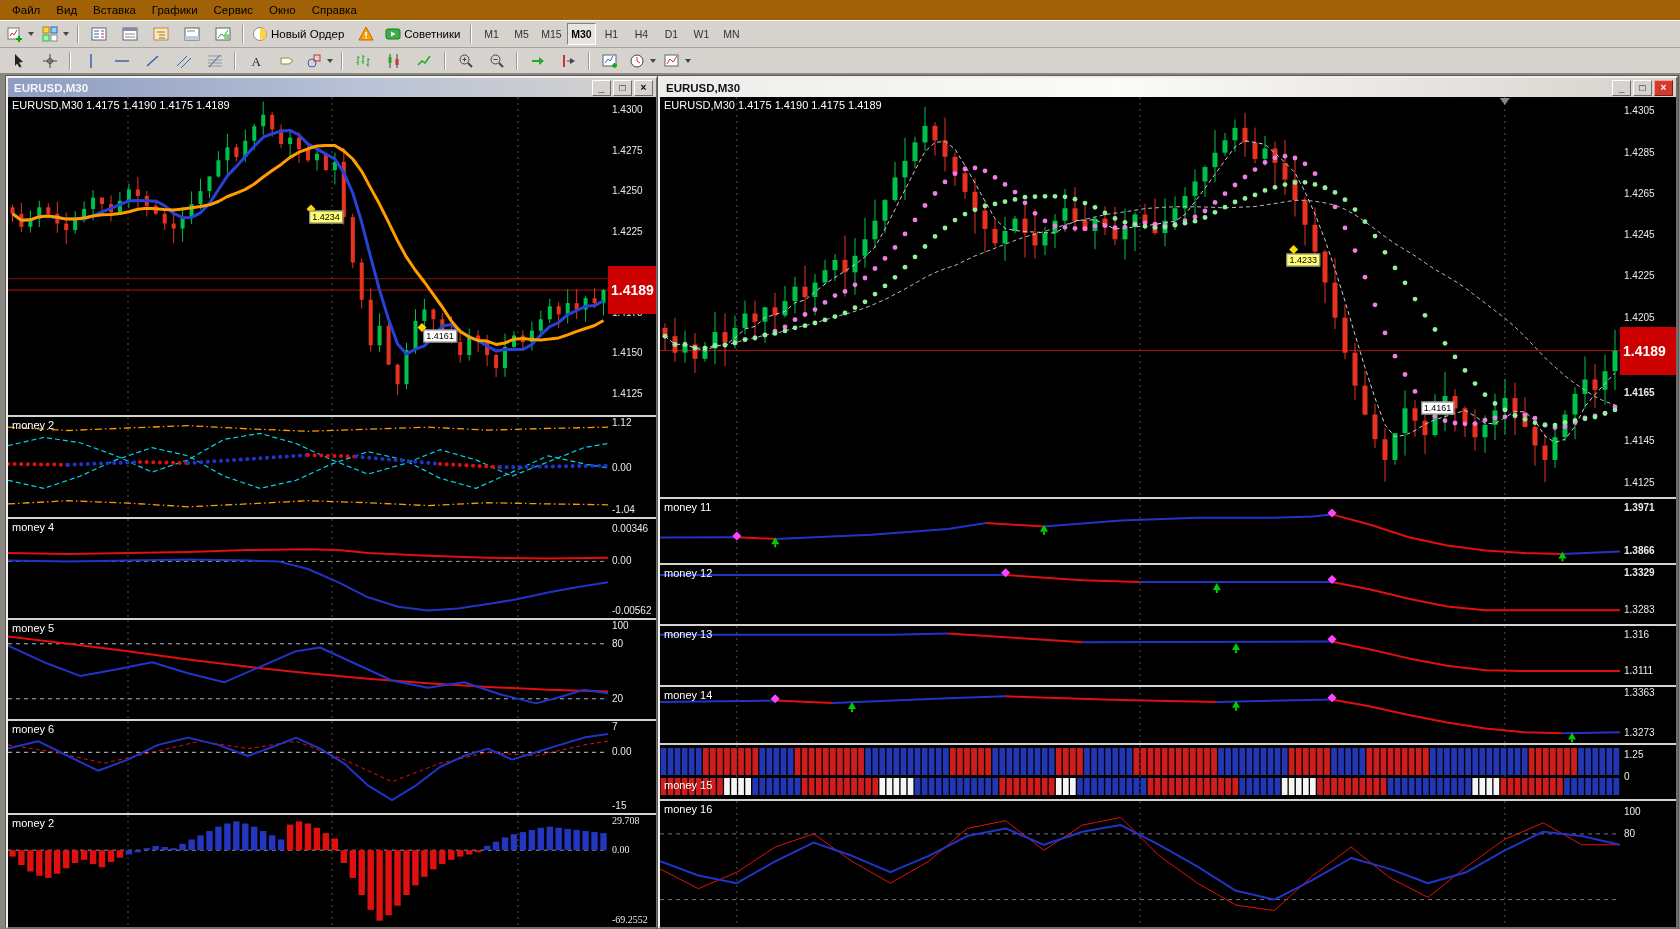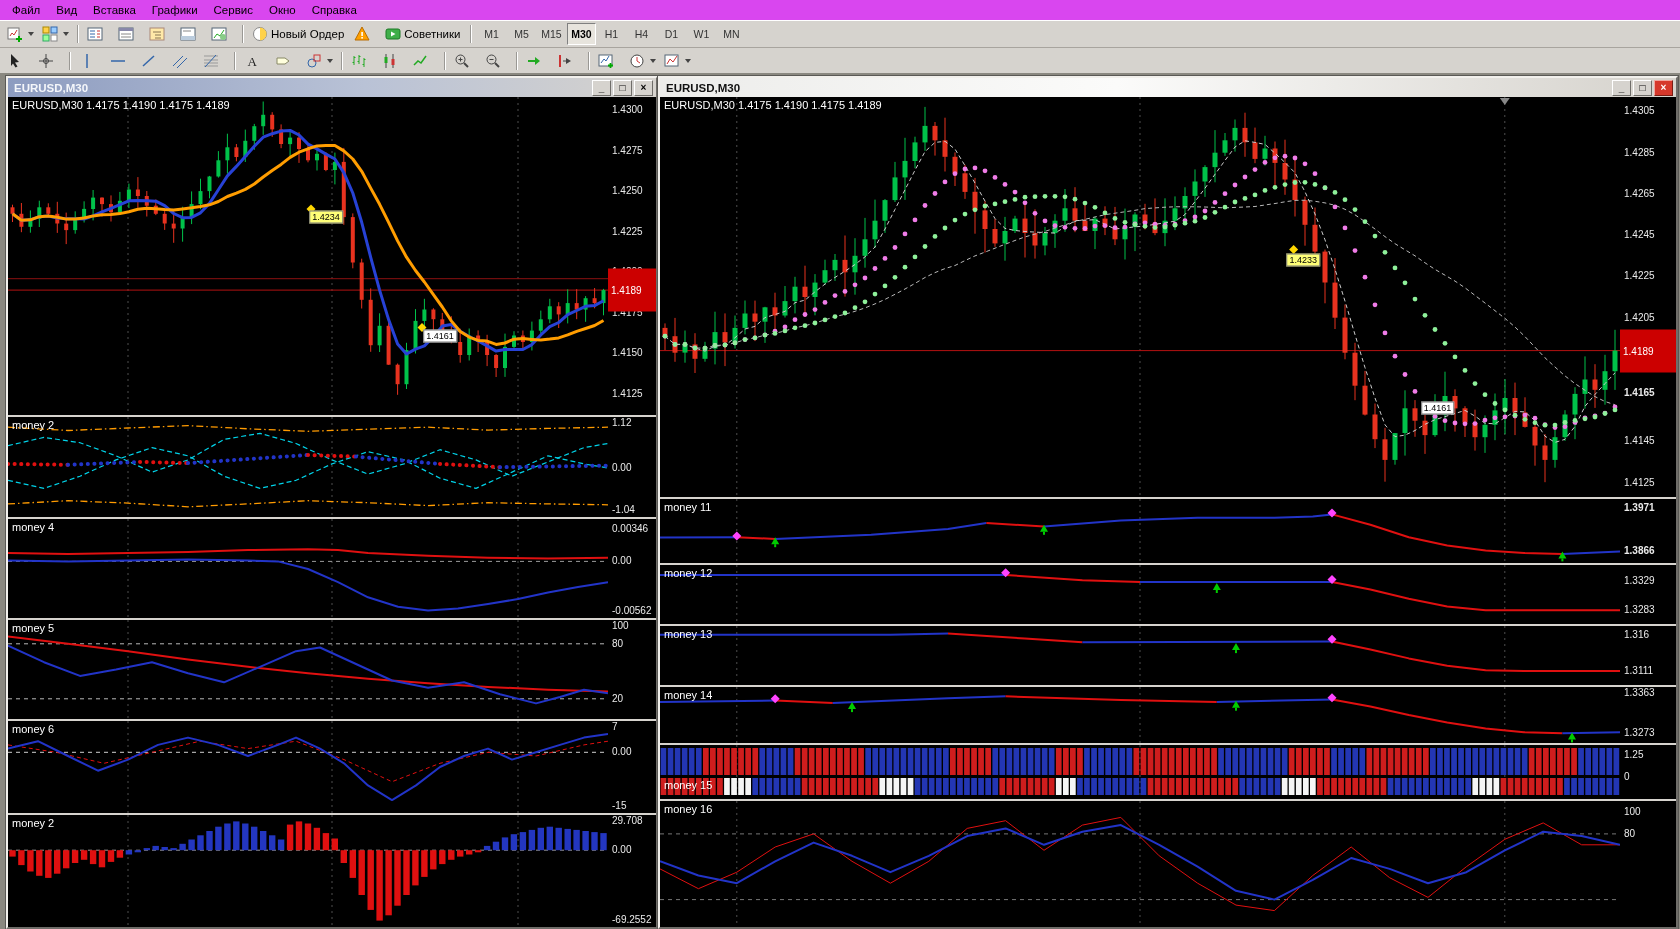--- a/index.html
+++ b/index.html
@@ -1,24 +1,24 @@
 <!DOCTYPE html>
 <html><head>
 <meta charset="utf-8">
 <style>
   html,body{margin:0;padding:0;}
   body{width:1680px;height:929px;overflow:hidden;background:#8a8880;
        font-family:"Liberation Sans",sans-serif;font-size:11.5px;color:#000;position:relative;}
-  .menubar{height:20px;background:#d946ef;display:flex;align-items:center;padding-left:4px;
+  .menubar{height:20px;background:#a16207;display:flex;align-items:center;padding-left:4px;
            border-bottom:1px solid #ffffff;}
   .menu-item{padding:2px 8px;cursor:default;}
   .toolbar{background:#d6d3ce;display:flex;align-items:center;padding-left:3px;}
   #tb1{height:26px;border-bottom:1px solid #a8a49e;}
   #tb2{height:26px;border-bottom:1px solid #8f8c86;}
-  .tb-btn{height:21px;min-width:23px;display:flex;align-items:center;justify-content:flex-start;
+  .tb-btn{height:21px;min-width:23px;display:flex;align-items:center;justify-content:center;
           margin:0 1px;border:1px solid transparent;gap:3px;padding:0 2px;}
   .tb-label{font-size:11.5px;white-space:nowrap;padding-right:2px;}
   .dd-arrow{width:0;height:0;border-left:3px solid transparent;border-right:3px solid transparent;
             border-top:4px solid #444;margin-left:2px;}
   .tb-sep{width:0;height:18px;border-left:1px solid #9a9894;border-right:1px solid #ffffff;margin:0 4px;}
   .tf-btn{width:27px;height:20px;display:flex;align-items:center;justify-content:center;
           font-size:10.5px;color:#333;margin:0 0.5px;border:1px solid transparent;}
   .tf-btn.active{border-color:#808080 #ffffff #ffffff #808080;background:#e7e4dd;color:#000;font-weight:bold;}
   .icon16{width:16px;height:16px;display:block;}
   .mdi{position:absolute;top:73px;left:0;right:0;bottom:0;background:#8a8880;}
@@ -39,22 +39,22 @@
   .stack{flex:1 1 auto;display:flex;flex-direction:column;overflow:hidden;background:#000;}
   .pane{position:relative;background:#000;overflow:hidden;}
   .pane.sep{border-top:2px solid #d6d3ce;}
   .plot{position:absolute;top:0;bottom:0;left:0;}
   .scale{position:absolute;top:0;bottom:0;right:0;background:#000;font-size:10px;color:#eaeaea;}
   .scale-label{position:absolute;left:4px;white-space:nowrap;}
   .pane-label{position:absolute;left:4px;color:#fff;font-size:11px;z-index:3;white-space:nowrap;}
   .corner-label{position:absolute;left:4px;top:2px;color:#fff;font-size:11px;z-index:3;white-space:nowrap;}
   .tag{position:absolute;font-size:9px;line-height:11px;padding:0 2px;border:1px solid #777;color:#000;
        transform:translate(-50%,-50%);z-index:4;white-space:nowrap;}
-  .badge{position:absolute;left:0;right:0;color:#fff;font-size:10px;padding:16px 3px;
-         transform:translateY(-50%);z-index:4;}
+  .badge{position:absolute;left:0;right:0;color:#fff;font-size:14px;padding:16px 3px;
+         transform:translateY(-50%);z-index:4;font-weight:bold;}
 </style>
 </head>
 <body>
 
 <div class="menubar" id="menubar">
     <div class="menu-item">Файл</div>
     <div class="menu-item">Вид</div>
     <div class="menu-item">Вставка</div>
     <div class="menu-item">Графики</div>
     <div class="menu-item">Сервис</div>
@@ -603,21 +603,21 @@
               <rect x="538.6" y="11.7" width="6.4" height="23.5" fill="#2336c0"></rect>
               <rect x="547.5" y="12.8" width="6.4" height="22.4" fill="#2336c0"></rect>
               <rect x="556.5" y="13.9" width="6.4" height="21.3" fill="#2336c0"></rect>
               <rect x="565.4" y="14.9" width="6.4" height="20.3" fill="#2336c0"></rect>
               <rect x="574.4" y="16.0" width="6.4" height="19.2" fill="#2336c0"></rect>
               <rect x="583.3" y="17.1" width="6.4" height="18.1" fill="#2336c0"></rect>
               <rect x="592.3" y="18.1" width="6.4" height="17.1" fill="#2336c0"></rect>
             </svg>
             <div class="pane-label" style="top: 2px;">money 2</div>
           </div>
-          <div class="scale" style="width: 48px;">
+          <div class="scale" style="width: 48px; font-family: Liberation Serif, serif;">
             <div class="scale-label" style="top: 0px;">29.708</div>
             <div class="scale-label" style="top: 29.2px;">0.00</div>
             <div class="scale-label" style="top: 99px;">-69.2552</div>
           </div>
         </div>
       </div>
   </div>
   <div class="window" id="win-right">
     <div class="titlebar active">
       <span>EURUSD,M30</span>
@@ -1082,21 +1082,21 @@
               <path d="M480.0 16.9 L672.0 16.9" fill="none" stroke="#2234c8" stroke-width="2" stroke-linejoin="round"></path>
               <path d="M672.0 16.9 L710.4 24.5 L748.8 33.7 L787.2 41.4 L825.6 45.2 L960.0 45.2" fill="none" stroke="#e01010" stroke-width="2" stroke-linejoin="round"></path>
               <polygon points="345.6,3.2 350.1,7.7 345.6,12.2 341.1,7.7" fill="#ff44ff"></polygon>
               <polygon points="672.0,10.1 676.5,14.6 672.0,19.1 667.5,14.6" fill="#ff44ff"></polygon>
               <polygon points="556.8,18.0 552.8,25.0 560.8,25.0" fill="#00cc00"></polygon>
               <rect x="555.8" y="25.0" width="2.0" height="3.0" fill="#00cc00"></rect>
             </svg>
             <div class="pane-label" style="top: 2px;">money 12</div>
           </div>
           <div class="scale" style="width: 56px;">
-            <div class="scale-label" style="top: 10px;">1.3329</div>
+            <div class="scale-label" style="top: 2px; font-weight: bold;">1.3329</div>
             <div class="scale-label" style="top: 39.2078px;">1.3283</div>
           </div>
         </div>
         <div class="pane sep" style="flex: 0 0 59px;">
           <div class="plot" style="width: 960px;">
             <svg width="960" height="59" viewBox="0 0 960 59" style="display: block;">
               <path d="M76.8 0.0 L76.8 59.0" fill="none" stroke="#4f4f4f" stroke-dasharray="2 4"></path>
               <path d="M480.0 0.0 L480.0 59.0" fill="none" stroke="#4f4f4f" stroke-dasharray="2 4"></path>
               <path d="M844.8 0.0 L844.8 59.0" fill="none" stroke="#4f4f4f" stroke-dasharray="2 4"></path>
               <path d="M0.0 8.8 L230.4 8.8 L288.0 7.4" fill="none" stroke="#2234c8" stroke-width="2" stroke-linejoin="round"></path>

